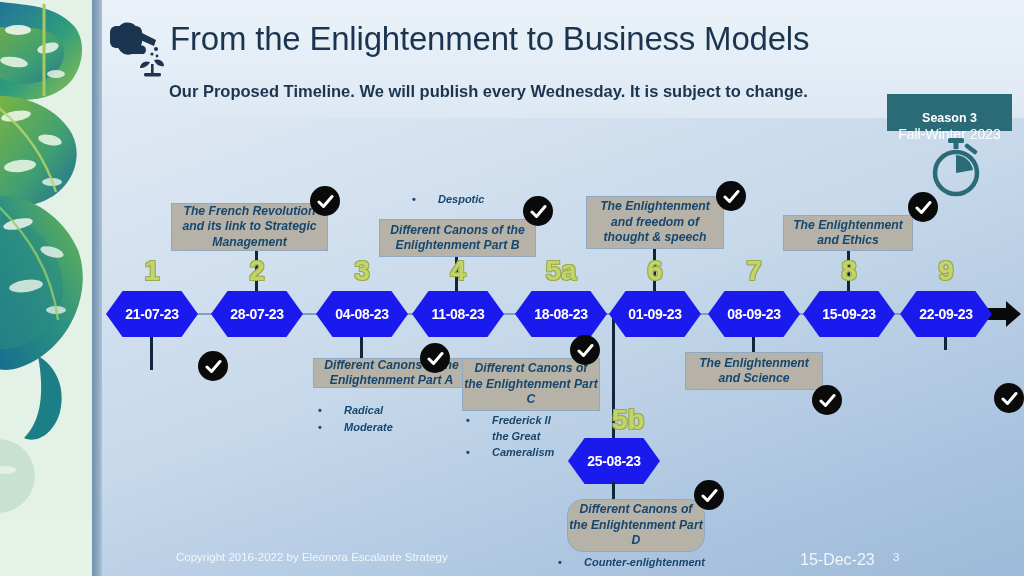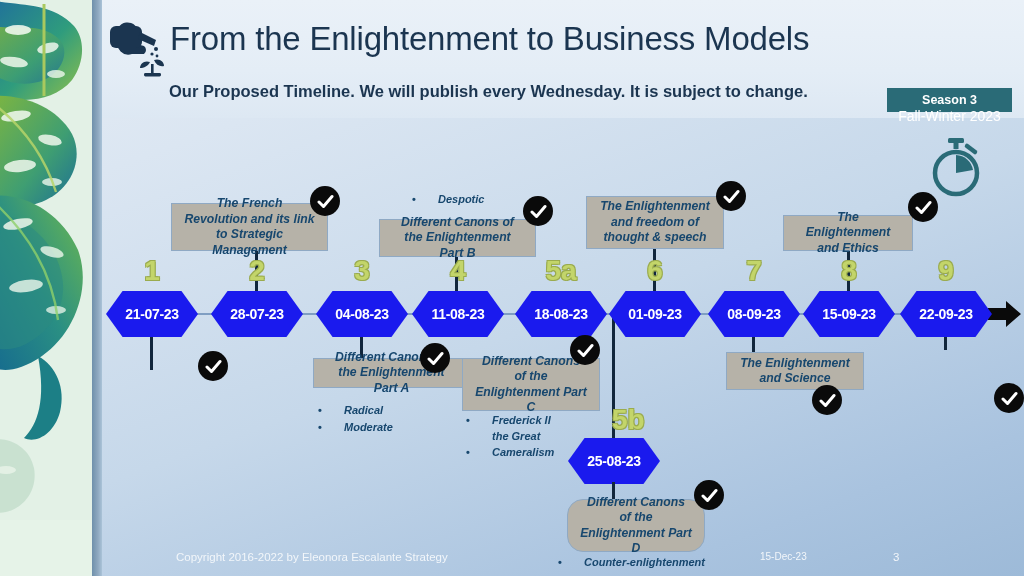--- a/index.html
+++ b/index.html
@@ -38,23 +38,23 @@
     position: absolute; left: 170px; top: 20px;
     font-size: 33px; color: #1b3550; font-weight: 400;
     letter-spacing: -0.2px; white-space: nowrap;
   }
   .slide-subtitle {
     position: absolute; left: 169px; top: 82px;
     font-size: 16.5px; font-weight: bold; color: #1b3550;
     white-space: nowrap;
   }
   .season-badge {
-    position: absolute; left: 887px; top: 88px; width: 125px; height: 24px;
+    position: absolute; left: 887px; top: 94px; width: 125px; height: 37px;
     background: #2a6b77; color: #ffffff; text-align: center;
-    padding-top: 4px;
+    padding-top: 16px;
   }
   .season-badge .s1 { font-size: 12.5px; font-weight: bold; display: block; line-height: 16px; }
   .season-badge .s2 { font-size: 14px; display: block; line-height: 16px; }
 
   
   .stopwatch { position: absolute; left: 921px; top: 136px; width: 70px; height: 62px; }
 
   
   .axis {
     position: absolute; left: 118px; top: 313px; width: 870px; height: 2px;
@@ -83,21 +83,21 @@
 
   
   .lbl {
     position: absolute;
     background: #b6b2a8;
     border: 1.5px solid #8fa9c4;
     color: #17476e;
     font-size: 12.2px; font-weight: bold; font-style: italic;
     line-height: 15.5px;
     display: flex; align-items: center; justify-content: center;
-    text-align: center; padding: 3px 12px;
+    text-align: center; padding: 3px 1px;
   }
 
   
   .check {
     position: absolute; width: 30px; height: 30px; border-radius: 50%;
     background: #0a0a0a; display: flex; align-items: center; justify-content: center;
   }
   .check svg { width: 17px; height: 17px; }
 
   
@@ -106,22 +106,22 @@
     font-weight: bold; font-style: italic; white-space: nowrap;
   }
   .bullet .dot { display: inline-block; width: 26px; color: #17476e; font-style: normal; }
 
   
   .footer-copy {
     position: absolute; left: 176px; top: 551px;
     font-size: 11.5px; color: #f2f6fa;
   }
   .footer-date {
-    position: absolute; left: 760px; top: 551px;
-    font-size: 10px; color: #f2f6fa;
+    position: absolute; left: 800px; top: 551px;
+    font-size: 16px; color: #f2f6fa;
   }
   .footer-page {
     position: absolute; left: 893px; top: 551px;
     font-size: 11.5px; color: #f2f6fa;
   }
 </style>
 </head>
 <body>
 
 <div class="slide">
@@ -313,21 +313,21 @@
       </svg>
   </div>
 
   <div class="stem" style="left:752px; top:332px; height:20px;"></div>
   <div class="node" style="left:708px;">
     <div class="num">7</div>
     <div class="hex">
       <span>08-09-23</span>
     </div>
   </div>
-  <div class="lbl" style="left:685px; top:352px; width:138px; height:38px;margin-left:41px;">The Enlightenment and Science</div>
+  <div class="lbl" style="left:685px; top:352px; width:138px; height:38px;">The Enlightenment and Science</div>
   <div class="check" style="left:812px; top:385px;">
     <svg viewBox="0 0 17 17">
         <path d="M2,9 L6.5,13.5 L15,3.5" stroke="#fff" stroke-width="3" fill="none" stroke-linecap="round" stroke-linejoin="round"></path>
       </svg>
   </div>
 
   <div class="stem" style="left:847px; top:250px; height:45px;"></div>
   <div class="node" style="left:803px;">
     <div class="num">8</div>
     <div class="hex">

